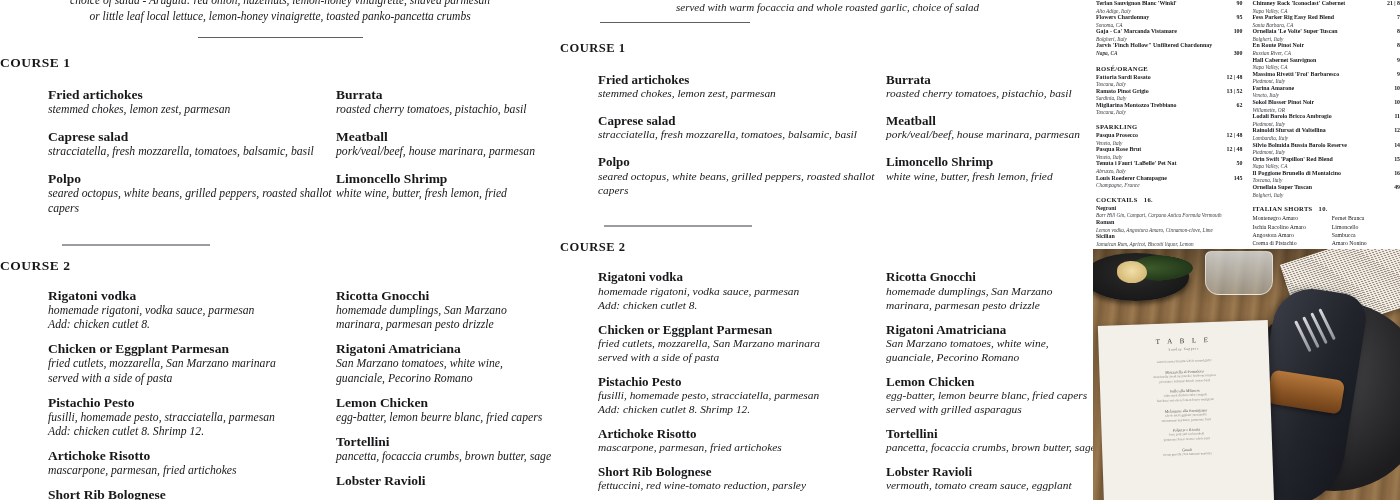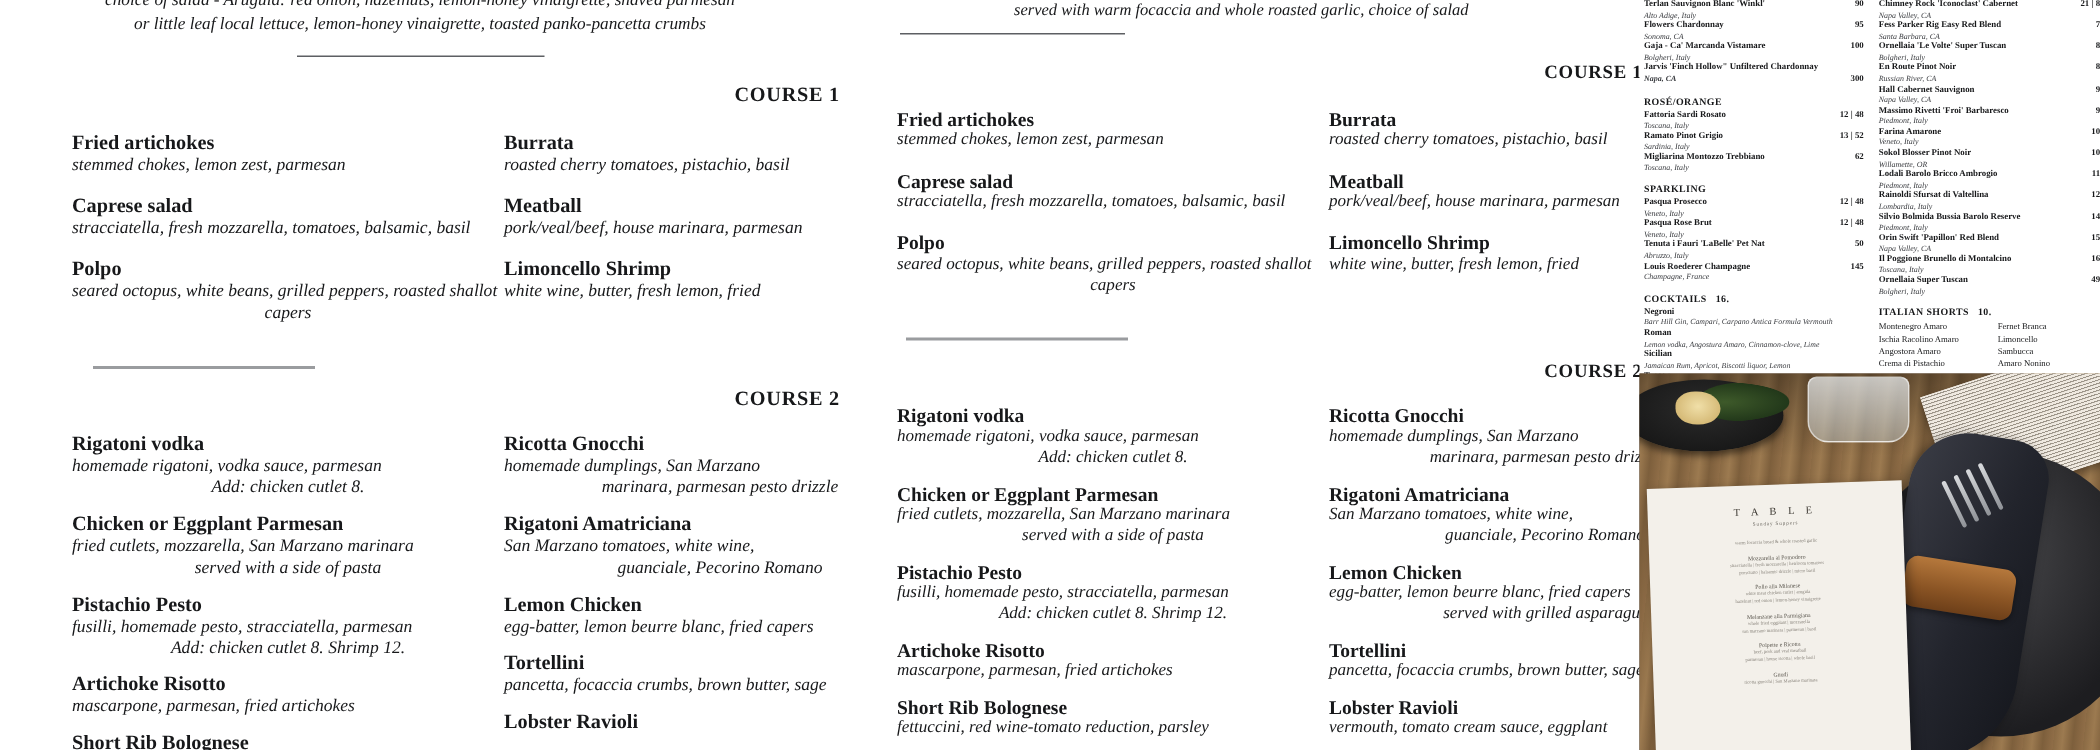--- a/index.html
+++ b/index.html
@@ -25,30 +25,30 @@
   .lede .l1{display:block;}
   .lede .l2{display:block;}
 
   .rule{
     height:0;border:0;border-top:1px solid #5d5f63;
     margin:0 auto;
   }
   .rule.grey{border-top:2px solid #9a9c9f;}
 
   .course-title{
-    text-align:right;font-weight:bold;letter-spacing:.5px;
+    text-align:left;font-weight:bold;letter-spacing:.5px;
   }
 
   .cols{display:flex;}
   .col{flex:0 0 50%;box-sizing:border-box;}
 
   .item{margin-bottom:0;}
   .item .nm{display:block;font-weight:700;}
   .item .ds{display:block;font-style:italic;}
-  .item .ds2{display:block;font-style:italic;text-align:center;}
+  .item .ds2{display:block;font-style:italic;}
 
   
   .panel-left .lede{font-size:11.5px;padding-top:0px;}
   .panel-left .lede .l1{position:relative;top:-7px;}
   .panel-left .lede .l2{position:relative;top:-7px;}
   .panel-left .r1{width:165px;margin-top:6px;}
   .panel-left .course-title{font-size:13.5px;margin-top:17px;}
   .panel-left .cols{margin-top:16px;padding-left:48px;padding-right:10px;}
   .panel-left .col{flex-basis:288px;}
   .panel-left .item{margin-bottom:12px;}

